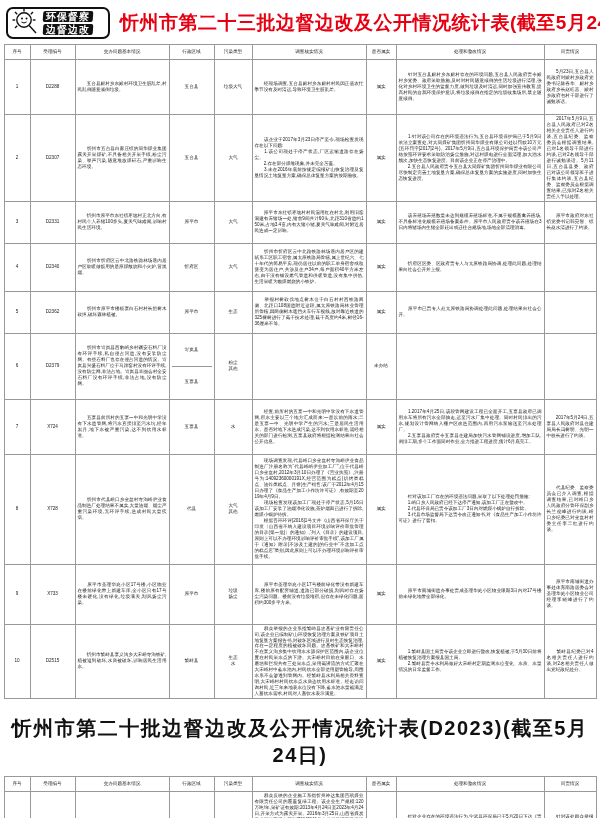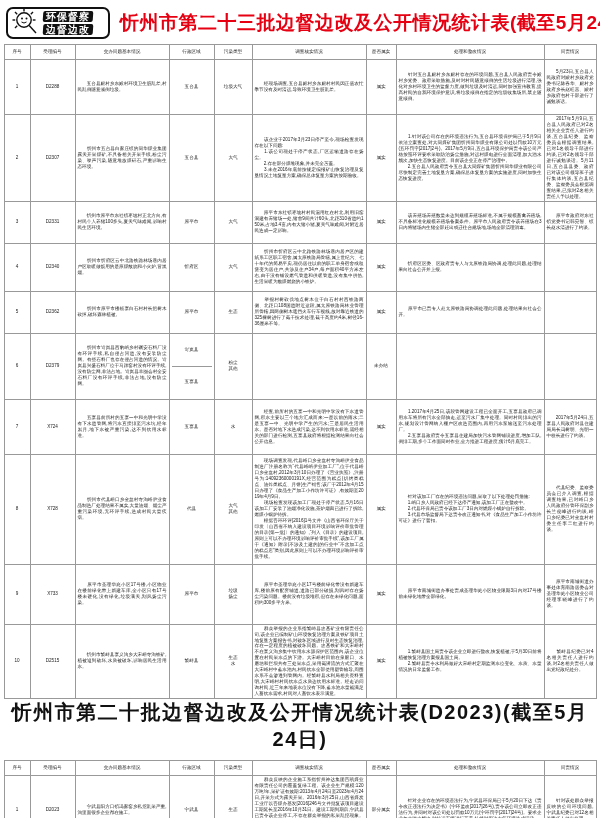--- a/index.html
+++ b/index.html
@@ -8,21 +8,21 @@
   
   .hdr{display:flex;align-items:center;gap:10px;padding:4px 6px 2px 6px;height:38px;}
   .logo{width:104px;height:32px;border:2px solid #111;border-radius:7px;
         display:flex;align-items:center;gap:2px;padding:1px 3px;box-sizing:border-box;flex:0 0 auto;}
   .logo svg{flex:0 0 auto;}
   .chips{display:flex;flex-direction:column;gap:2px;}
   .chip{background:#111;color:#fff;font-weight:bold;font-size:10px;line-height:11px;
         padding:0 3px;border-radius:2px;letter-spacing:1px;white-space:nowrap;transform:skewX(-4deg);}
   .t1{color:#e60012;font-size:19px;font-weight:bold;letter-spacing:0.5px;white-space:nowrap;}
   .t2{color:#111;font-size:20px;font-weight:bold;text-align:center;letter-spacing:1.5px;
-      margin:0 0 7px 0;}
+      margin:16px 0 7px 0;}
   
   table.data{table-layout:fixed;width:592px;margin:0 auto;border-collapse:collapse;background:#fff;}
   table.data td,table.data th{border:1px solid #999;font-size:4.6px;line-height:1.3;
       font-weight:normal;vertical-align:middle;padding:1px 2px;box-sizing:border-box;
       word-break:break-all;overflow:hidden;}
   th{text-align:center;height:15px;}
   .ctr{text-align:center;}
   .txt{text-align:justify;white-space:pre-line;}
   .pre{white-space:pre-line;}
   

